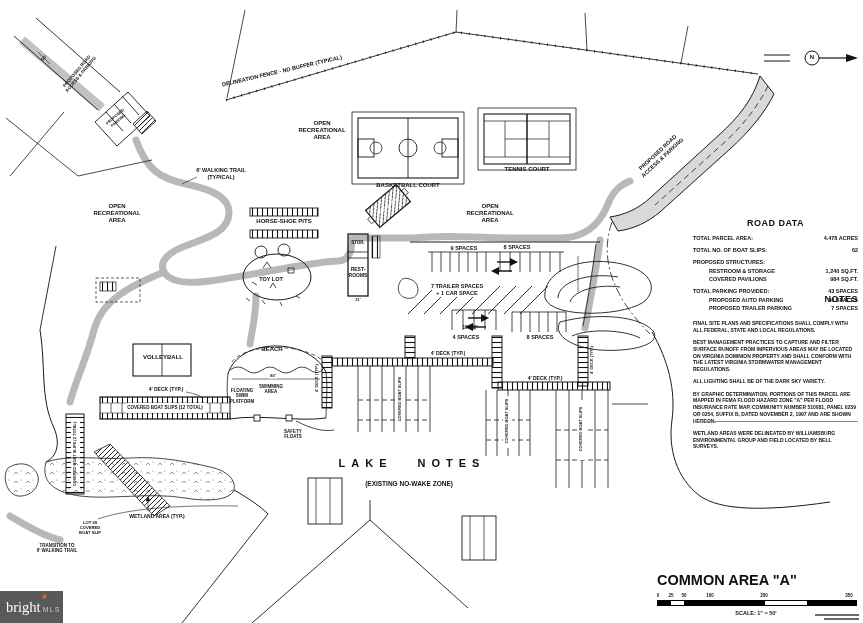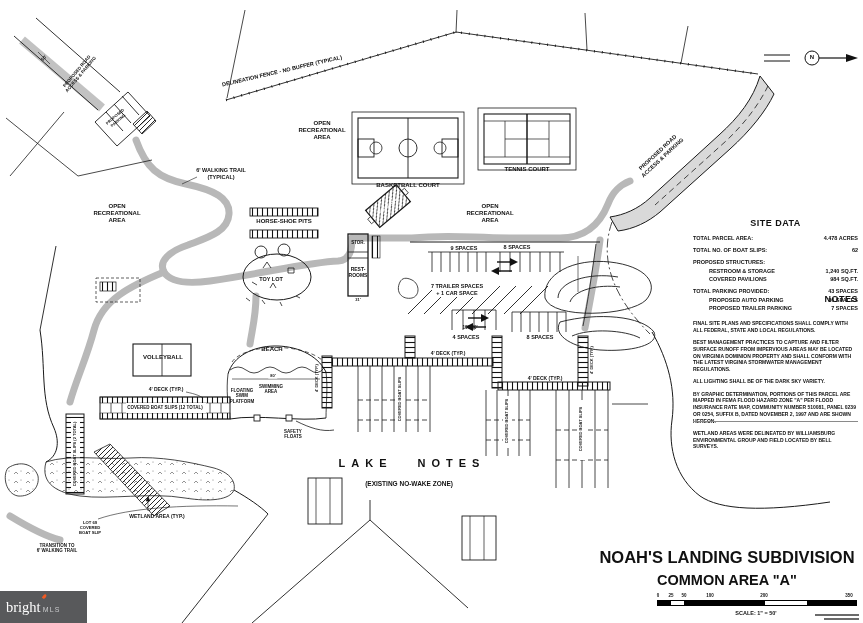--- a/index.html
+++ b/index.html
@@ -25,21 +25,21 @@
   .t1{font:700 16.5px "Liberation Sans",sans-serif;white-space:nowrap;}
   .t2{font:700 14.5px "Liberation Sans",sans-serif;white-space:nowrap;}
   
   .scalebar{position:absolute;left:657px;top:600px;width:198px;height:4px;background:#000;border:0.5px solid #000;}
   .scalebar .wseg{position:absolute;top:0;height:100%;background:#fff;}
   .sticks{position:absolute;left:657px;top:593px;width:198px;height:6px;font:700 4.5px "Liberation Sans",sans-serif;}
   .sticks span{position:absolute;transform:translateX(-50%);}
   .scalelabel{position:absolute;left:756px;top:610px;transform:translateX(-50%);
               font:700 5.5px "Liberation Sans",sans-serif;}
   
-  .wm{position:absolute;left:0;top:591px;width:87px;height:32px;background:#58595b;
+  .wm{position:absolute;left:0;top:591px;width:63px;height:32px;background:#58595b;
       display:flex;align-items:center;padding-left:6px;box-sizing:border-box;}
   .wm .brand{font:400 14.5px "Liberation Serif",serif;color:#fefefe;letter-spacing:0;position:relative;}
   .wm .flame{position:absolute;left:43px;top:3px;width:3px;height:5px;background:#f15a22;
              border-radius:60% 60% 60% 0;transform:rotate(38deg);}
   .wm .mls{font:400 7px "Liberation Sans",sans-serif;color:#c9cacc;letter-spacing:1.2px;margin-left:2px;margin-top:4px;}
   .stamp{position:absolute;right:4px;bottom:3px;width:44px;}
   .stamp i{display:block;height:2.5px;background:#6b6b6b;margin-top:1.5px;}
 </style>
 </head>
 <body>
@@ -311,21 +311,21 @@
   <div class="lbl" style="left:409px;top:484px;font-size:6.5px;white-space:nowrap;">(EXISTING NO-WAKE ZONE)</div>
   <div class="lbl" style="left:157px;top:516px;font-size:5px;white-space:nowrap;">WETLAND AREA (TYP.)</div>
   <div class="lbl" style="left:90px;top:528px;font-size:4.2px;">LOT 69
 COVERED
 BOAT SLIP</div>
   <div class="lbl" style="left:57px;top:548px;font-size:4.5px;">TRANSITION TO
 6' WALKING TRAIL</div>
   <div class="lbl" style="left:812px;top:58px;font-size:6px;">N</div>
 
   <div class="datablock">
-    <h3>SITE DATA</h3>
+    <h3>ROAD DATA</h3>
     <div class="drow">
         <span>TOTAL PARCEL AREA:</span>
         <span>4.478 ACRES</span>
       </div>
     <div class="drow mt">
         <span>TOTAL NO. OF BOAT SLIPS:</span>
         <span>62</span>
       </div>
     <div class="drow mt">
         <span>PROPOSED STRUCTURES:</span>
@@ -356,21 +356,20 @@
   <div class="notesblock">
     <h3>NOTES</h3>
     <div class="note">FINAL SITE PLANS AND SPECIFICATIONS SHALL COMPLY WITH ALL FEDERAL, STATE AND LOCAL REGULATIONS.</div>
     <div class="note">BEST MANAGEMENT PRACTICES TO CAPTURE AND FILTER SURFACE RUNOFF FROM IMPERVIOUS AREAS MAY BE LOCATED ON VIRGINIA DOMINION PROPERTY AND SHALL CONFORM WITH THE LATEST VIRGINIA STORMWATER MANAGEMENT REGULATIONS.</div>
     <div class="note">ALL LIGHTING SHALL BE OF THE DARK SKY VARIETY.</div>
     <div class="note">BY GRAPHIC DETERMINATION, PORTIONS OF THIS PARCEL ARE MAPPED IN FEMA FLOOD HAZARD ZONE "A" PER FLOOD INSURANCE RATE MAP, COMMUNITY NUMBER 510081, PANEL 0239 OR 0254, SUFFIX B, DATED NOVEMBER 2, 1997 AND ARE SHOWN HEREON.</div>
     <div class="note">WETLAND AREAS WERE DELINEATED BY WILLIAMSBURG ENVIRONMENTAL GROUP AND FIELD LOCATED BY BELL SURVEYS.</div>
   </div>
   <div class="notesrule"></div>
 
-  <div class="lbl t1" style="left:727px;top:557px;">NOAH'S LANDING SUBDIVISION</div>
   <div class="lbl t2" style="left:727px;top:580px;">COMMON AREA "A"</div>
 
   <div class="sticks">
     <span style="left:1px;">0</span>
     <span style="left:14px;">25</span>
     <span style="left:27px;">50</span>
     <span style="left:53px;">100</span>
     <span style="left:107px;">200</span>
     <span style="left:192px;">350</span>
   </div>

